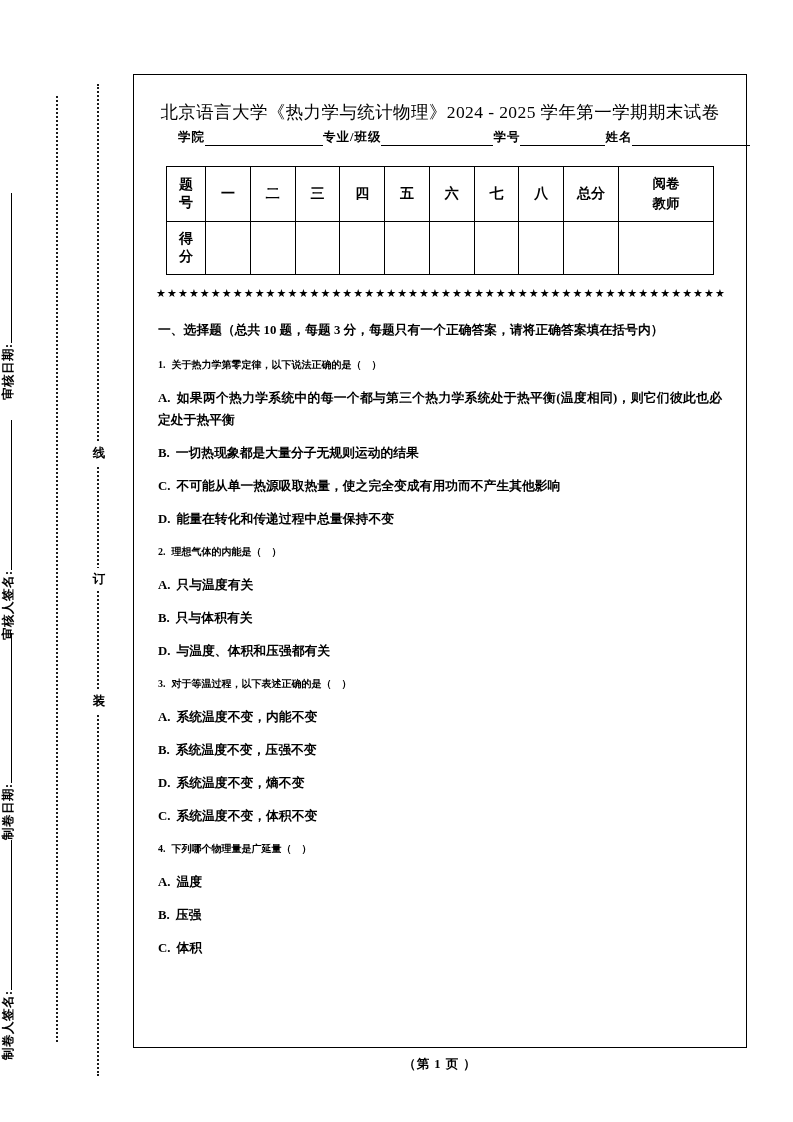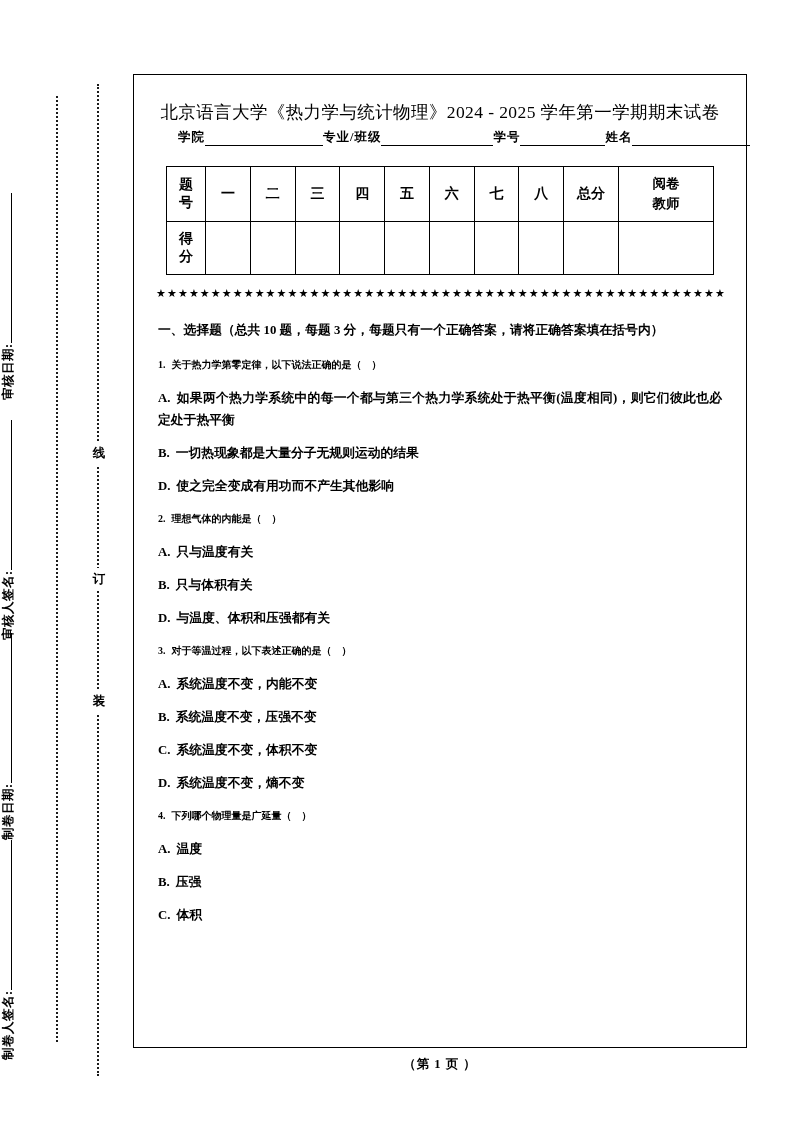--- a/index.html
+++ b/index.html
@@ -289,21 +289,24 @@
       <div class="q-stem">
         <span class="num">1.</span><span>关于热力学第零定律，以下说法正确的是（　）</span>
       </div>
       <div class="q-opt">
         <span class="letter">A.</span><span>如果两个热力学系统中的每一个都与第三个热力学系统处于热平衡(温度相同)，则它们彼此也必定处于热平衡</span>
       </div>
       <div class="q-opt">
         <span class="letter">B.</span><span>一切热现象都是大量分子无规则运动的结果</span>
       </div>
       <div class="q-opt">
-        <span class="letter">D.</span><span>使之完全变成有用功而不产生其他影响</span>
+        <span class="letter">C.</span><span>不可能从单一热源吸取热量，使之完全变成有用功而不产生其他影响</span>
+      </div>
+      <div class="q-opt">
+        <span class="letter">D.</span><span>能量在转化和传递过程中总量保持不变</span>
       </div>
 
       <div class="q-stem">
         <span class="num">2.</span><span>理想气体的内能是（　）</span>
       </div>
       <div class="q-opt">
         <span class="letter">A.</span><span>只与温度有关</span>
       </div>
       <div class="q-opt">
         <span class="letter">B.</span><span>只与体积有关</span>
@@ -315,24 +318,24 @@
       <div class="q-stem">
         <span class="num">3.</span><span>对于等温过程，以下表述正确的是（　）</span>
       </div>
       <div class="q-opt">
         <span class="letter">A.</span><span>系统温度不变，内能不变</span>
       </div>
       <div class="q-opt">
         <span class="letter">B.</span><span>系统温度不变，压强不变</span>
       </div>
       <div class="q-opt">
+        <span class="letter">D.</span><span>系统温度不变，熵不变</span>
+      </div>
+      <div class="q-opt">
         <span class="letter">C.</span><span>系统温度不变，体积不变</span>
-      </div>
-      <div class="q-opt">
-        <span class="letter">D.</span><span>系统温度不变，熵不变</span>
       </div>
 
       <div class="q-stem">
         <span class="num">4.</span><span>下列哪个物理量是广延量（　）</span>
       </div>
       <div class="q-opt">
         <span class="letter">A.</span><span>温度</span>
       </div>
       <div class="q-opt">
         <span class="letter">B.</span><span>压强</span>

